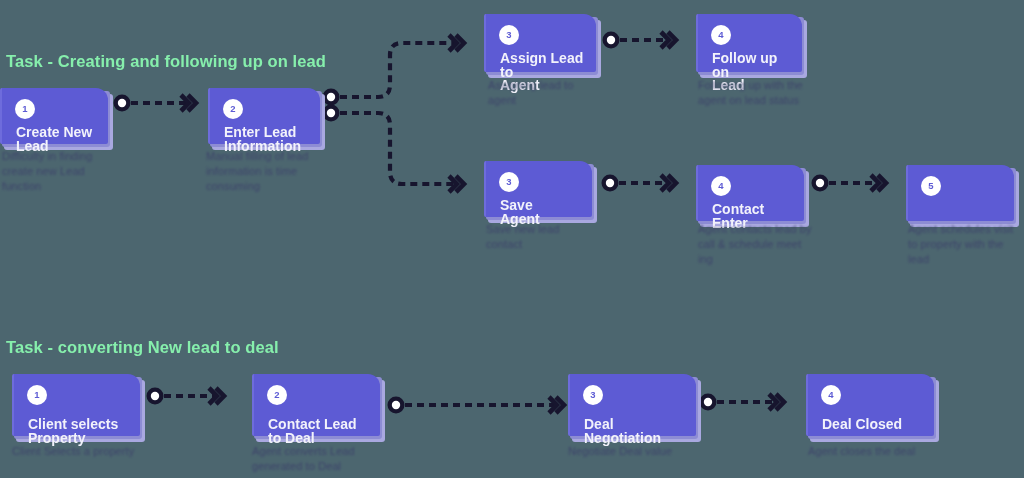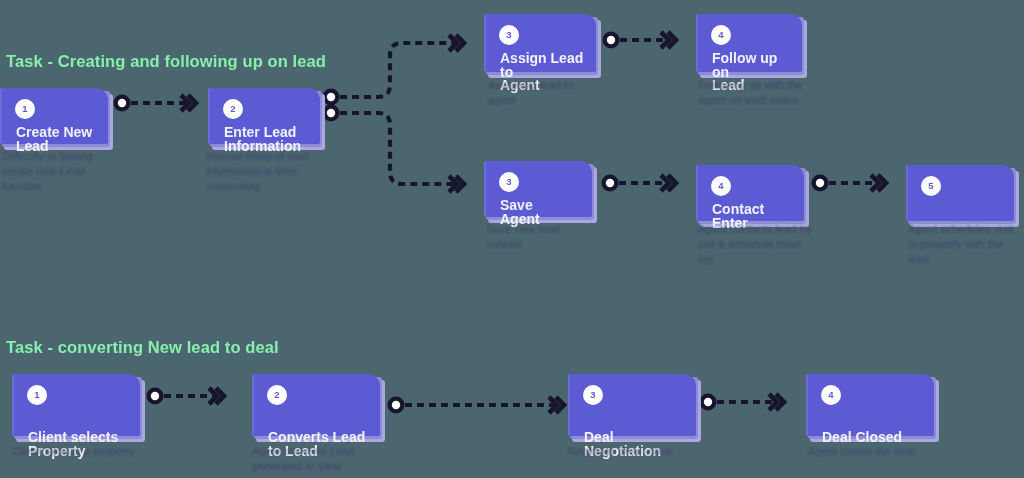--- a/index.html
+++ b/index.html
@@ -89,21 +89,20 @@
     right: 8px;
     top: 38px;
     color: #f2f2fb;
     font-size: 14px;
     line-height: 13.5px;
     font-weight: 700;
     white-space: pre-line;
   }
   .node.wide .node-label {
     top: 44px;
-    margin-top: 13px;
   }
 
   
   .caption {
     position: absolute;
     color: #3b3f6a;
     font-size: 11px;
     line-height: 15px;
     white-space: pre-line;
     filter: blur(1.15px);
@@ -289,21 +288,21 @@
         <div class="badge">1</div>
         <div class="node-label">Client selects Property</div>
       </div>
     </div>
     <div class="caption" style="left: 12px; top: 444px; width: 180px;">Client Selects a property</div>
     <div class="node wide" style="left: 252px; top: 374px; width: 128px; height: 62px;">
       <div class="card-back"></div>
       <div class="card-back2"></div>
       <div class="card-front">
         <div class="badge">2</div>
-        <div class="node-label">Converts Lead to Lead</div>
+        <div class="node-label">Contact Lead to Deal</div>
       </div>
     </div>
     <div class="caption" style="left: 252px; top: 444px; width: 180px;">Agent converts Lead
 generated to Deal</div>
     <div class="node wide" style="left: 568px; top: 374px; width: 128px; height: 62px;">
       <div class="card-back"></div>
       <div class="card-back2"></div>
       <div class="card-front">
         <div class="badge">3</div>
         <div class="node-label">Deal Negotiation</div>

